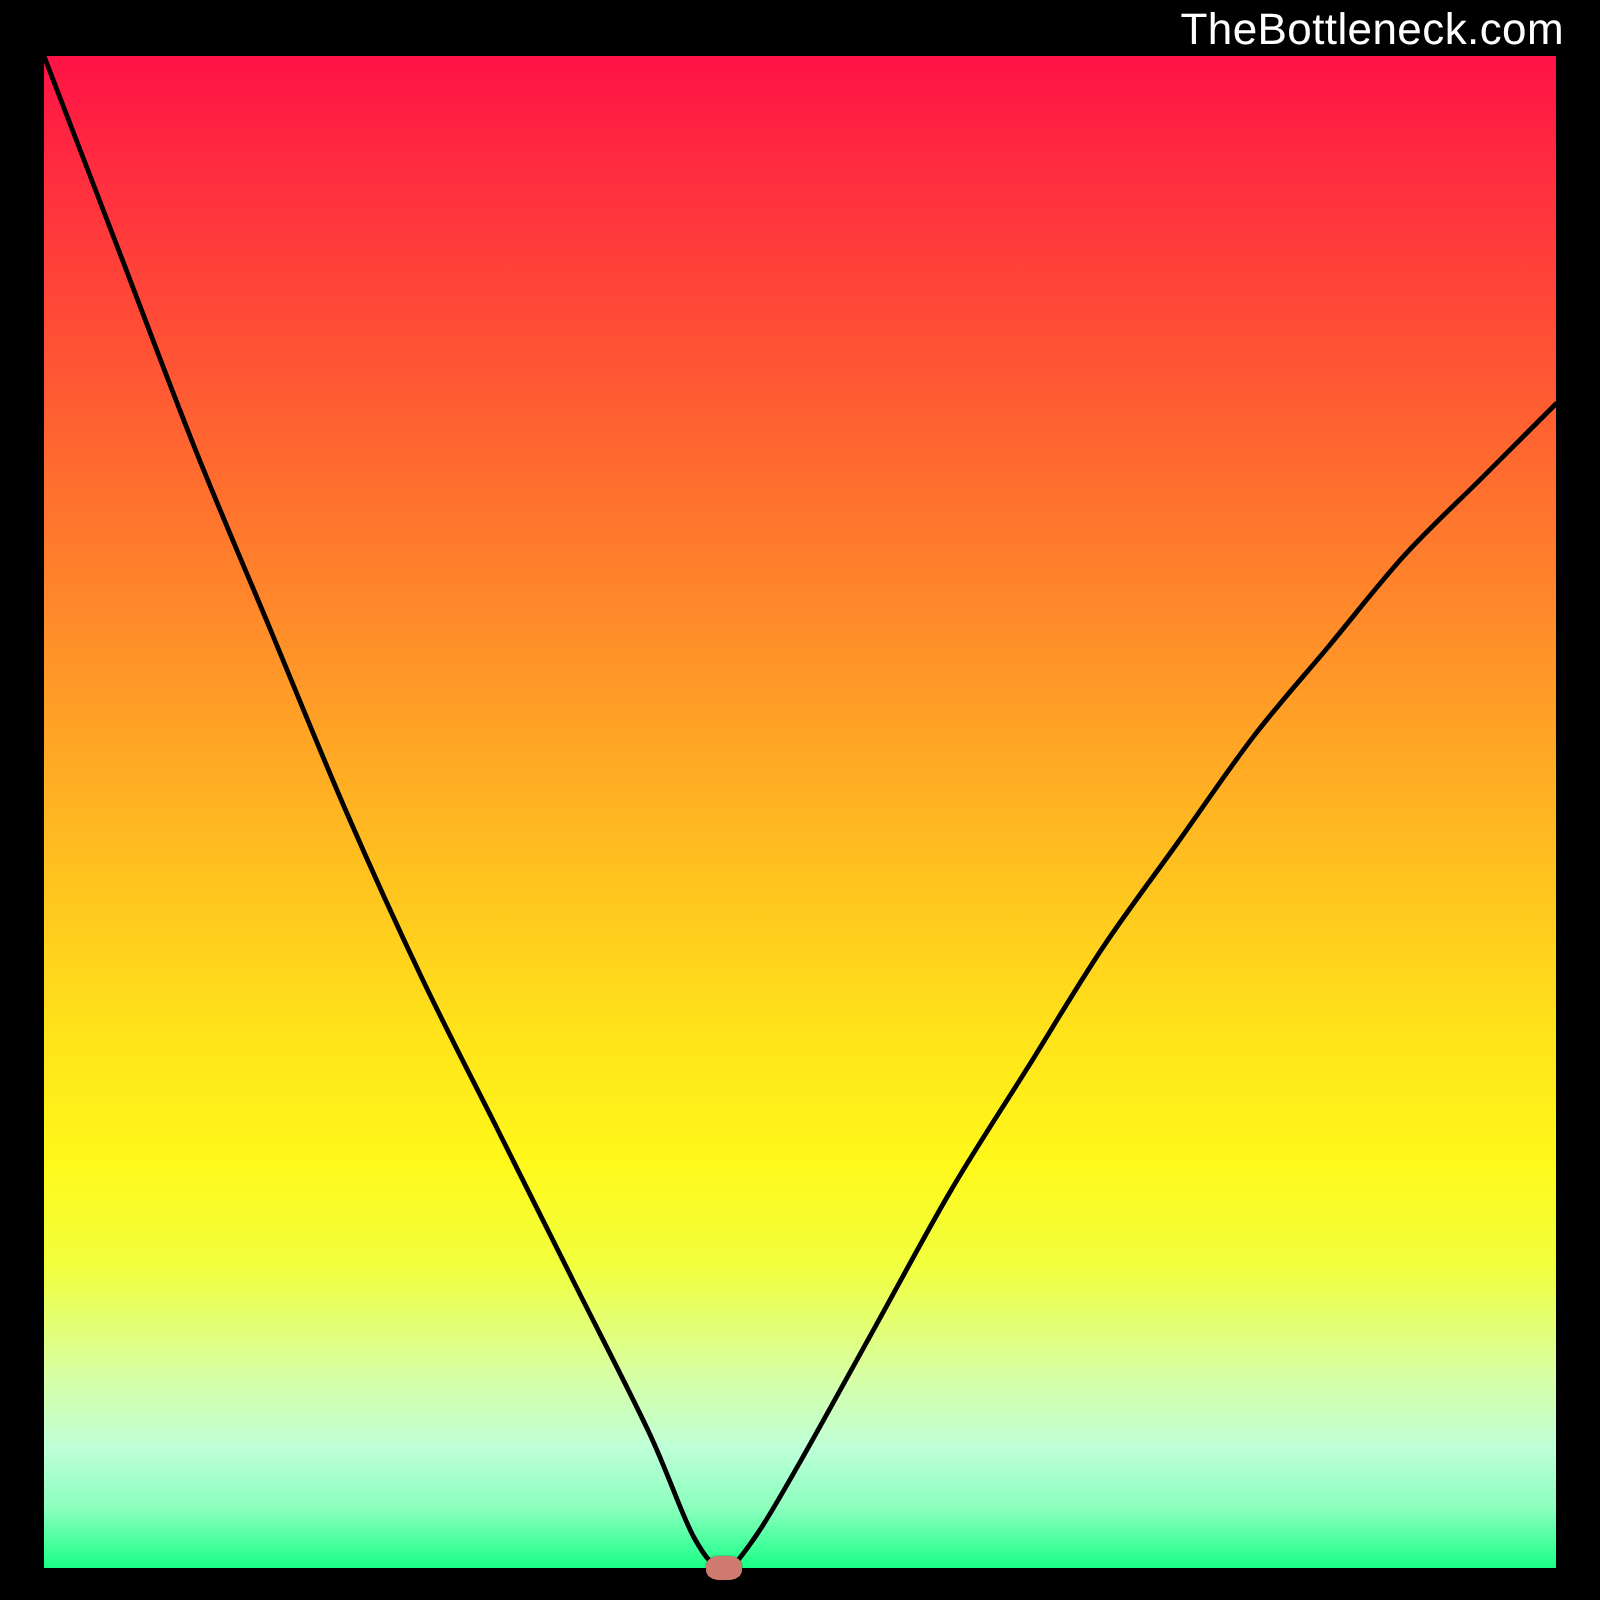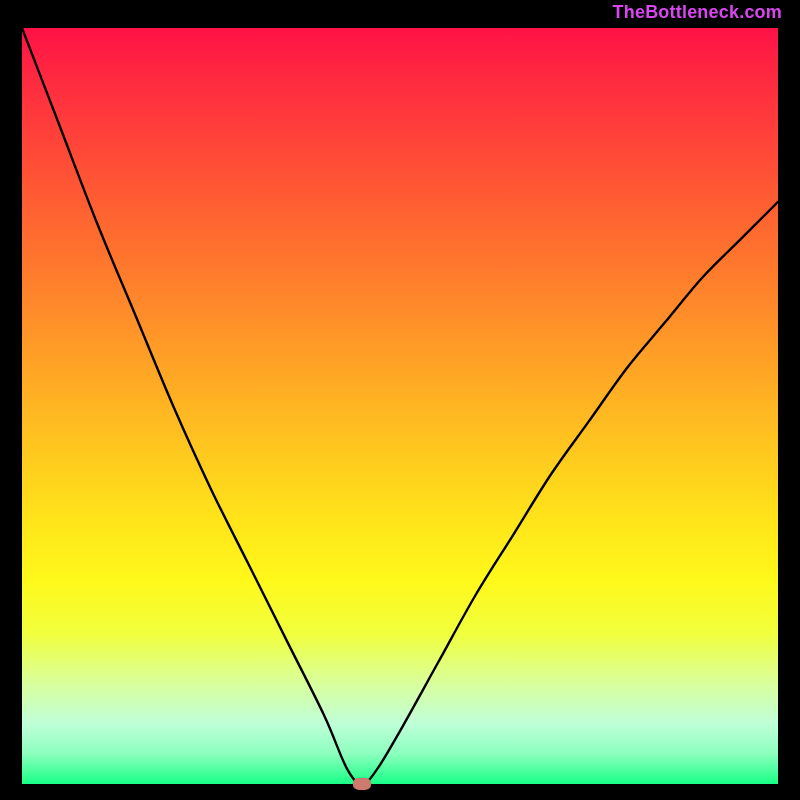--- a/index.html
+++ b/index.html
@@ -14,23 +14,23 @@
   .frame {
     position: relative;
     width: 800px;
     height: 800px;
     background: #000000;
   }
   .watermark {
     position: absolute;
     top: 2px;
     right: 18px;
-    color: #d946ef;
-    font-size: 18px;
-    font-weight: 700;
+    color: #ffffff;
+    font-size: 22px;
+    font-weight: 400;
     letter-spacing: 0.2px;
     user-select: none;
   }
   .plot {
     position: absolute;
     left: 22px;
     top: 28px;
     width: 756px;
     height: 756px;
     background: linear-gradient(to bottom,

